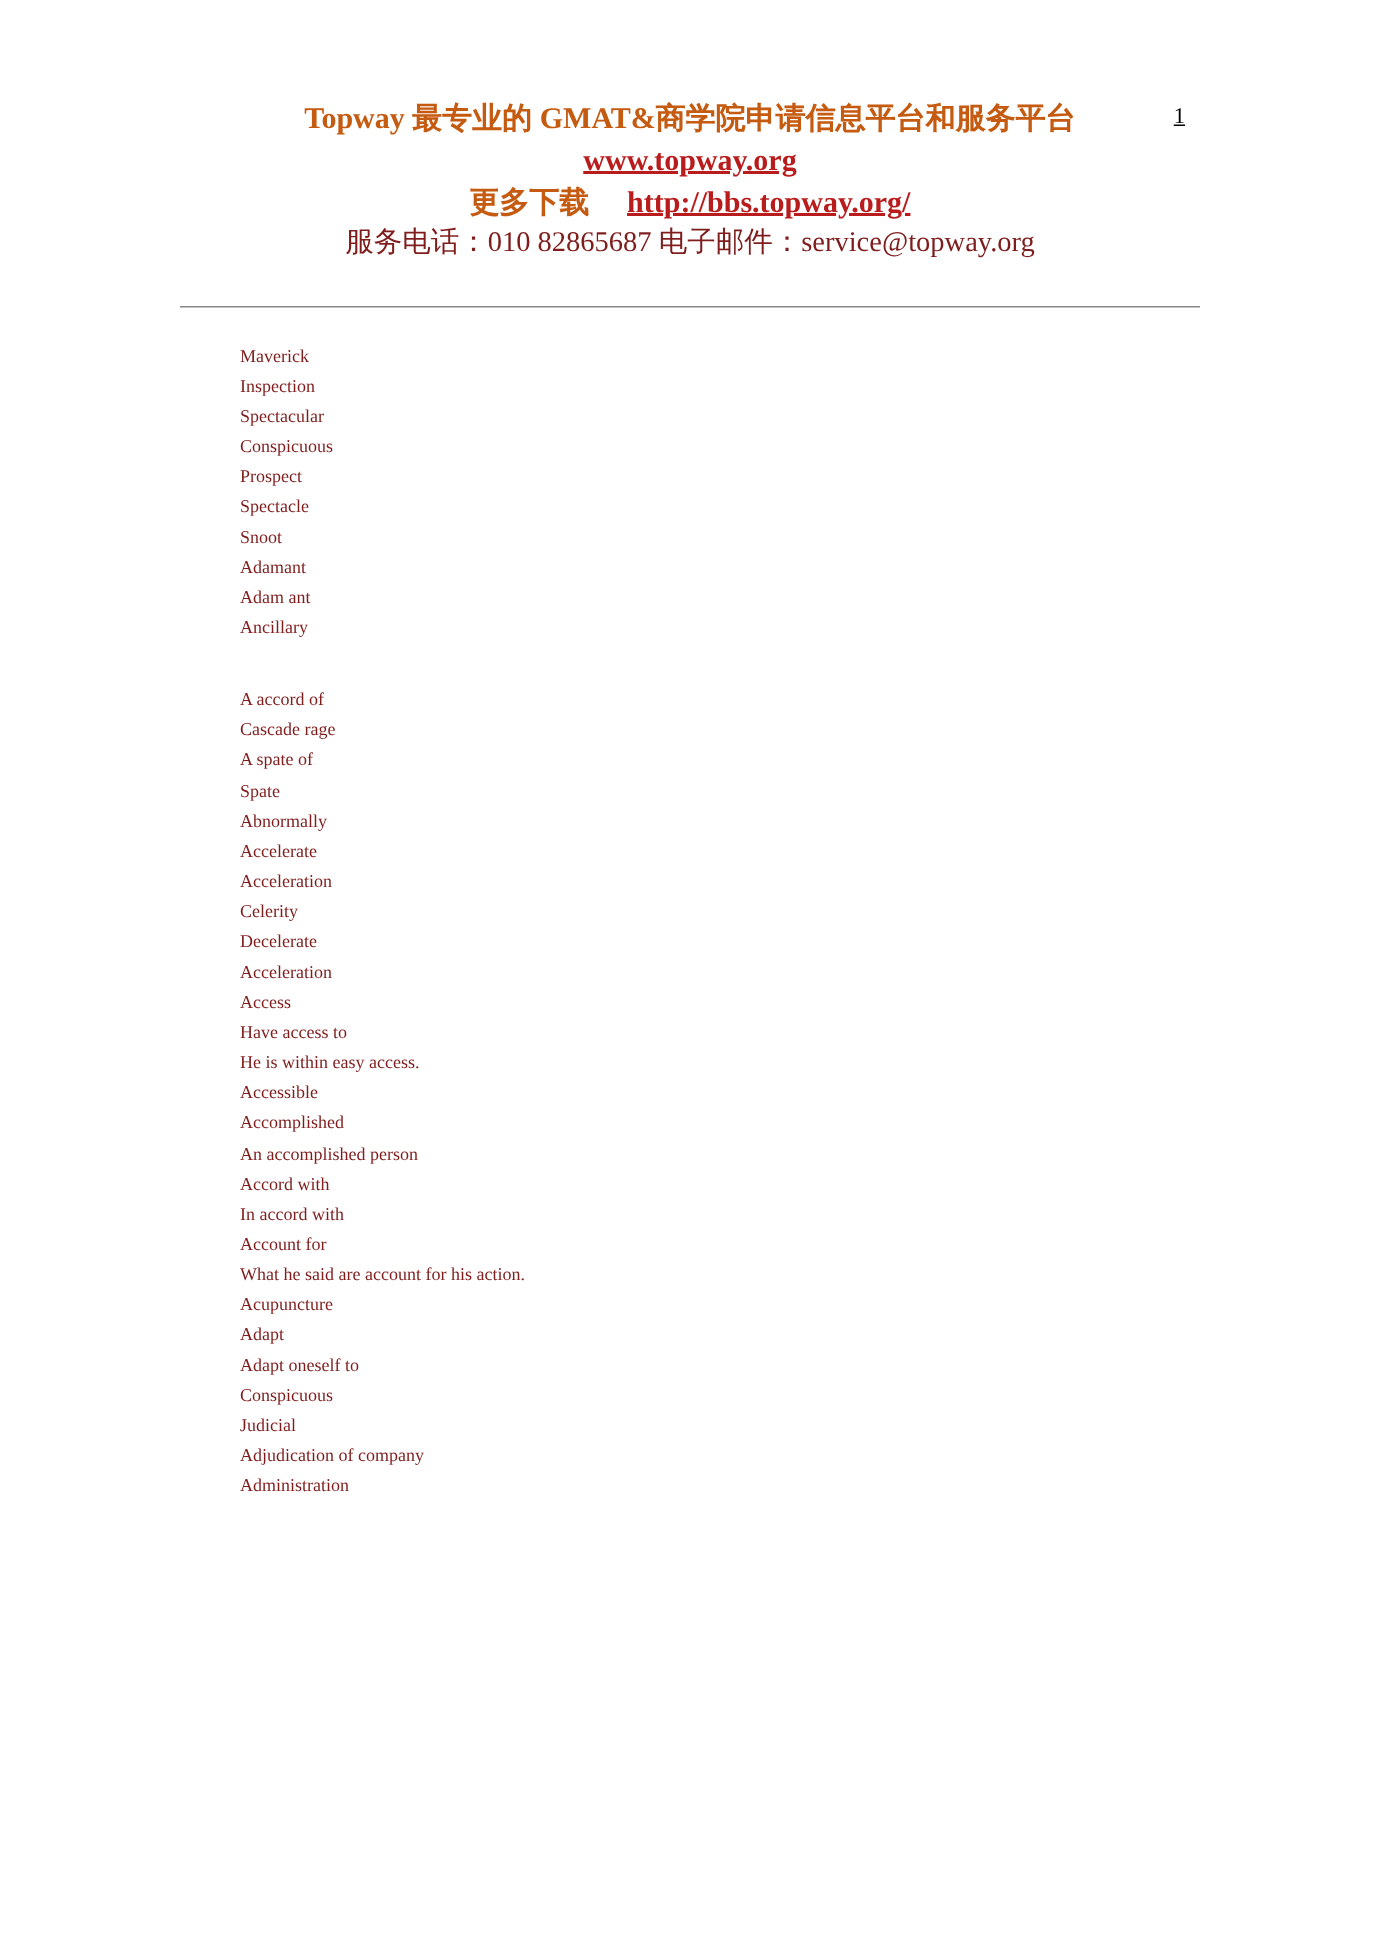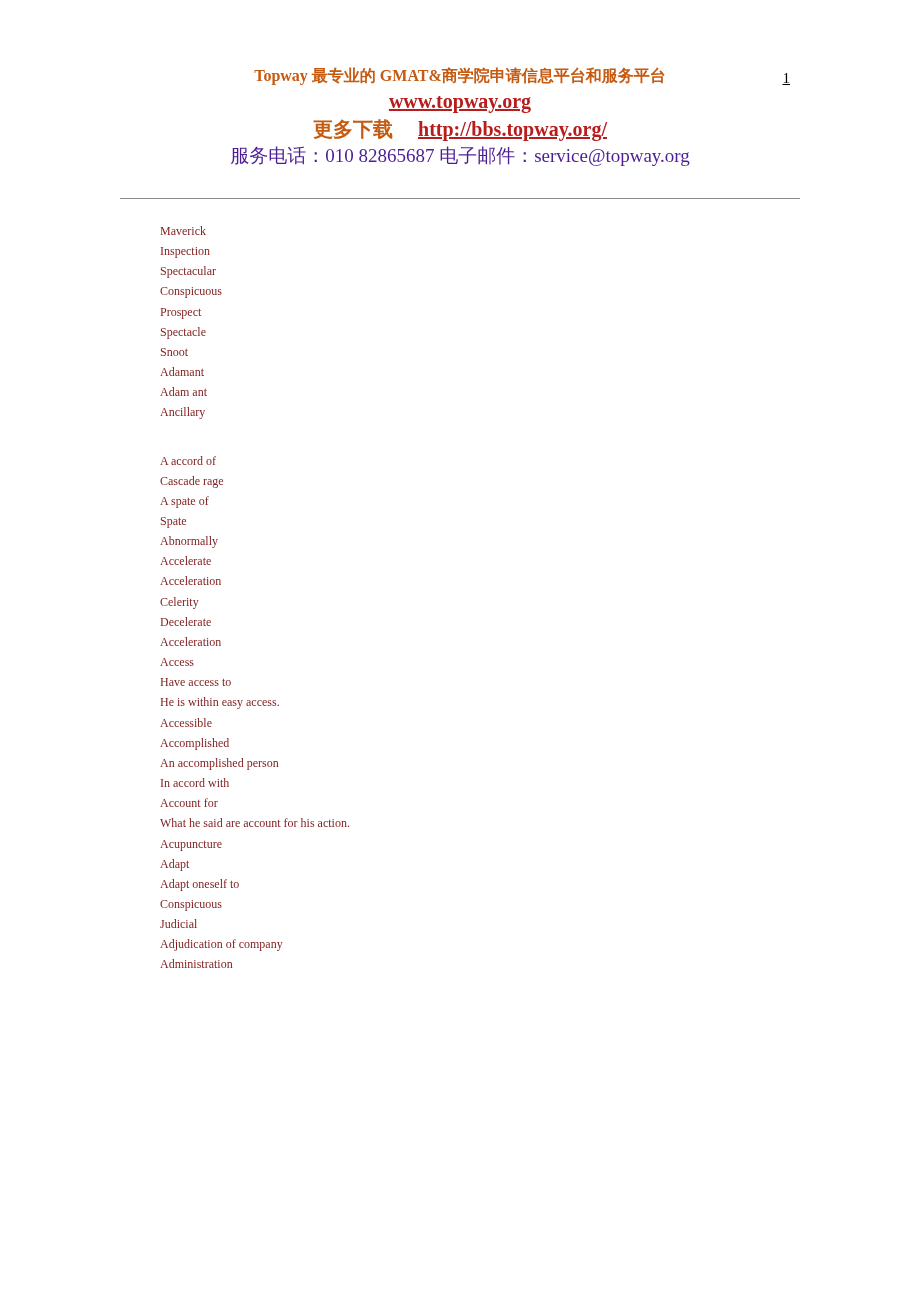--- a/index.html
+++ b/index.html
@@ -11,21 +11,21 @@
       position: relative;
     }
     .page {
       padding: 65px 120px 60px 120px;
     }
     .header {
       text-align: center;
       margin-bottom: 8px;
     }
     .header-line1 {
-      font-size: 16px;
+      font-size: 20px;
       font-weight: bold;
       color: #C55A11;
       line-height: 1.4;
     }
     .header-link {
       font-size: 20px;
       font-weight: bold;
       color: #b91c1c;
       text-decoration: underline;
       line-height: 1.4;
@@ -33,21 +33,21 @@
     .header-line3 {
       font-size: 20px;
       font-weight: bold;
       line-height: 1.4;
     }
     .header-line3-prefix {
       color: #C55A11;
     }
     .header-line4 {
       font-size: 19px;
-      color: #4c1d95;
+      color: #7f1d1d;
       font-weight: normal;
       line-height: 1.4;
     }
     .page-number {
       position: absolute;
       top: 70px;
       right: 130px;
       font-size: 15px;
       color: #000000;
       text-decoration: underline;
@@ -113,20 +113,21 @@
         <div class="word-item">Acceleration</div>
         <div class="word-item">Celerity</div>
         <div class="word-item">Decelerate</div>
         <div class="word-item">Acceleration</div>
         <div class="word-item">Access</div>
         <div class="word-item">Have access to</div>
         <div class="word-item">He is within easy access.</div>
         <div class="word-item">Accessible</div>
         <div class="word-item">Accomplished</div>
         <div class="word-item">An accomplished person</div>
+        <div class="word-item">Accord with</div>
         <div class="word-item">In accord with</div>
         <div class="word-item">Account for</div>
         <div class="word-item">What he said are account for his action.</div>
         <div class="word-item">Acupuncture</div>
         <div class="word-item">Adapt</div>
         <div class="word-item">Adapt oneself to</div>
         <div class="word-item">Conspicuous</div>
         <div class="word-item">Judicial</div>
         <div class="word-item">Adjudication of company</div>
         <div class="word-item">Administration</div>

